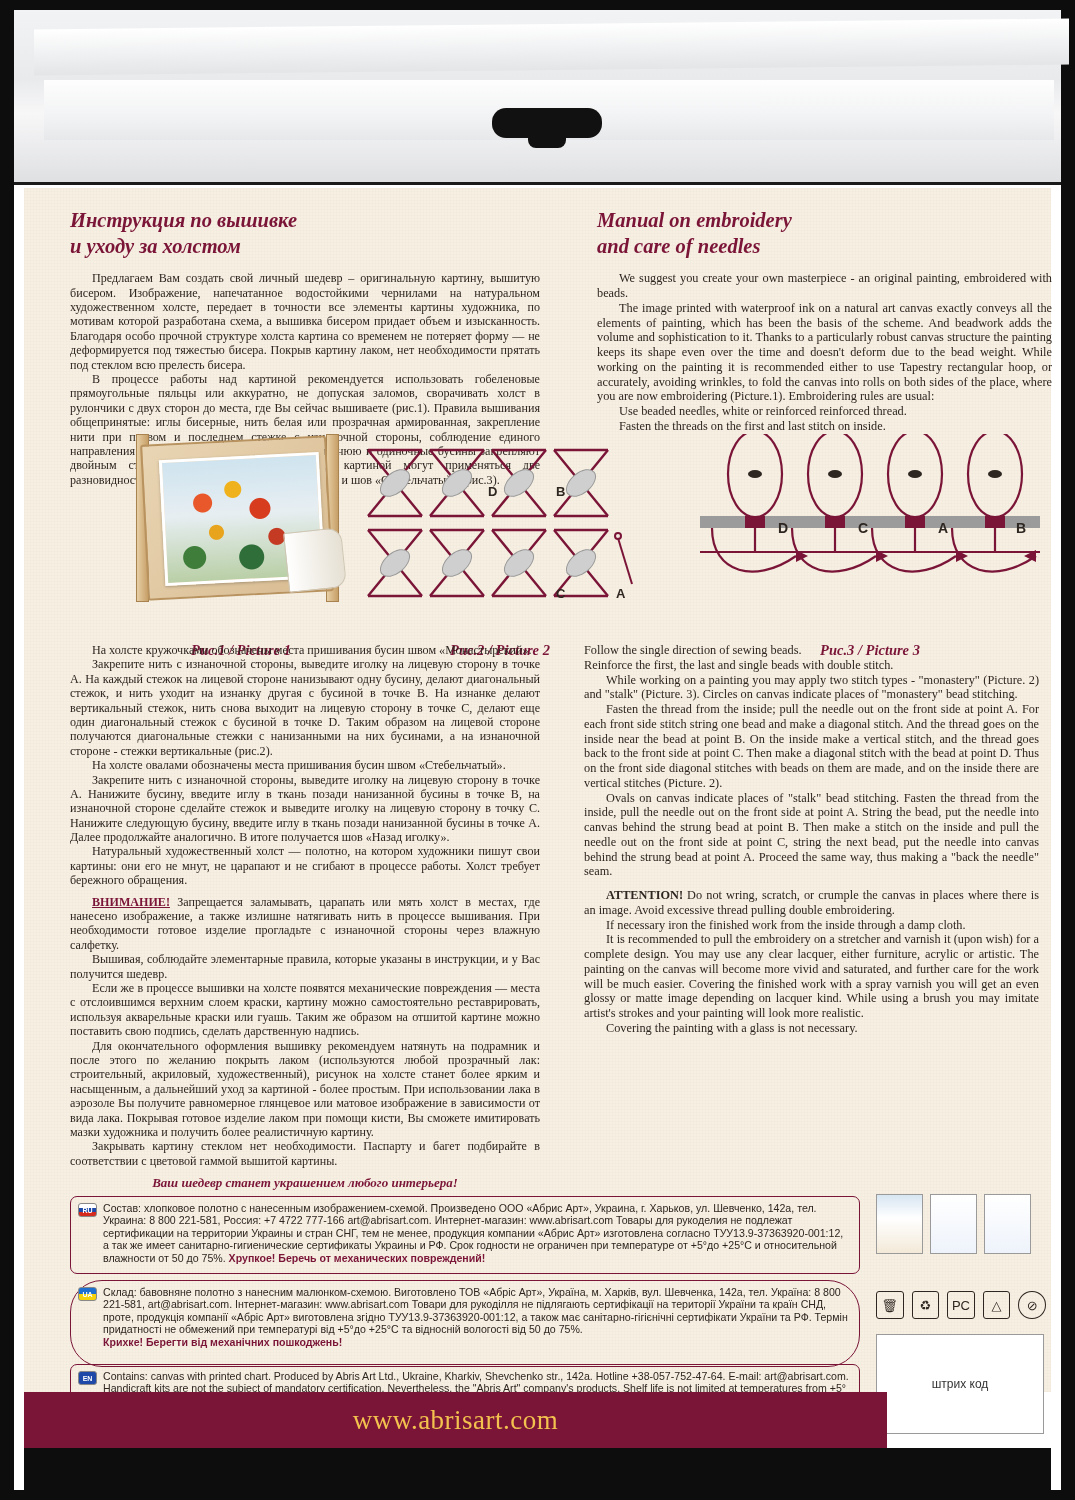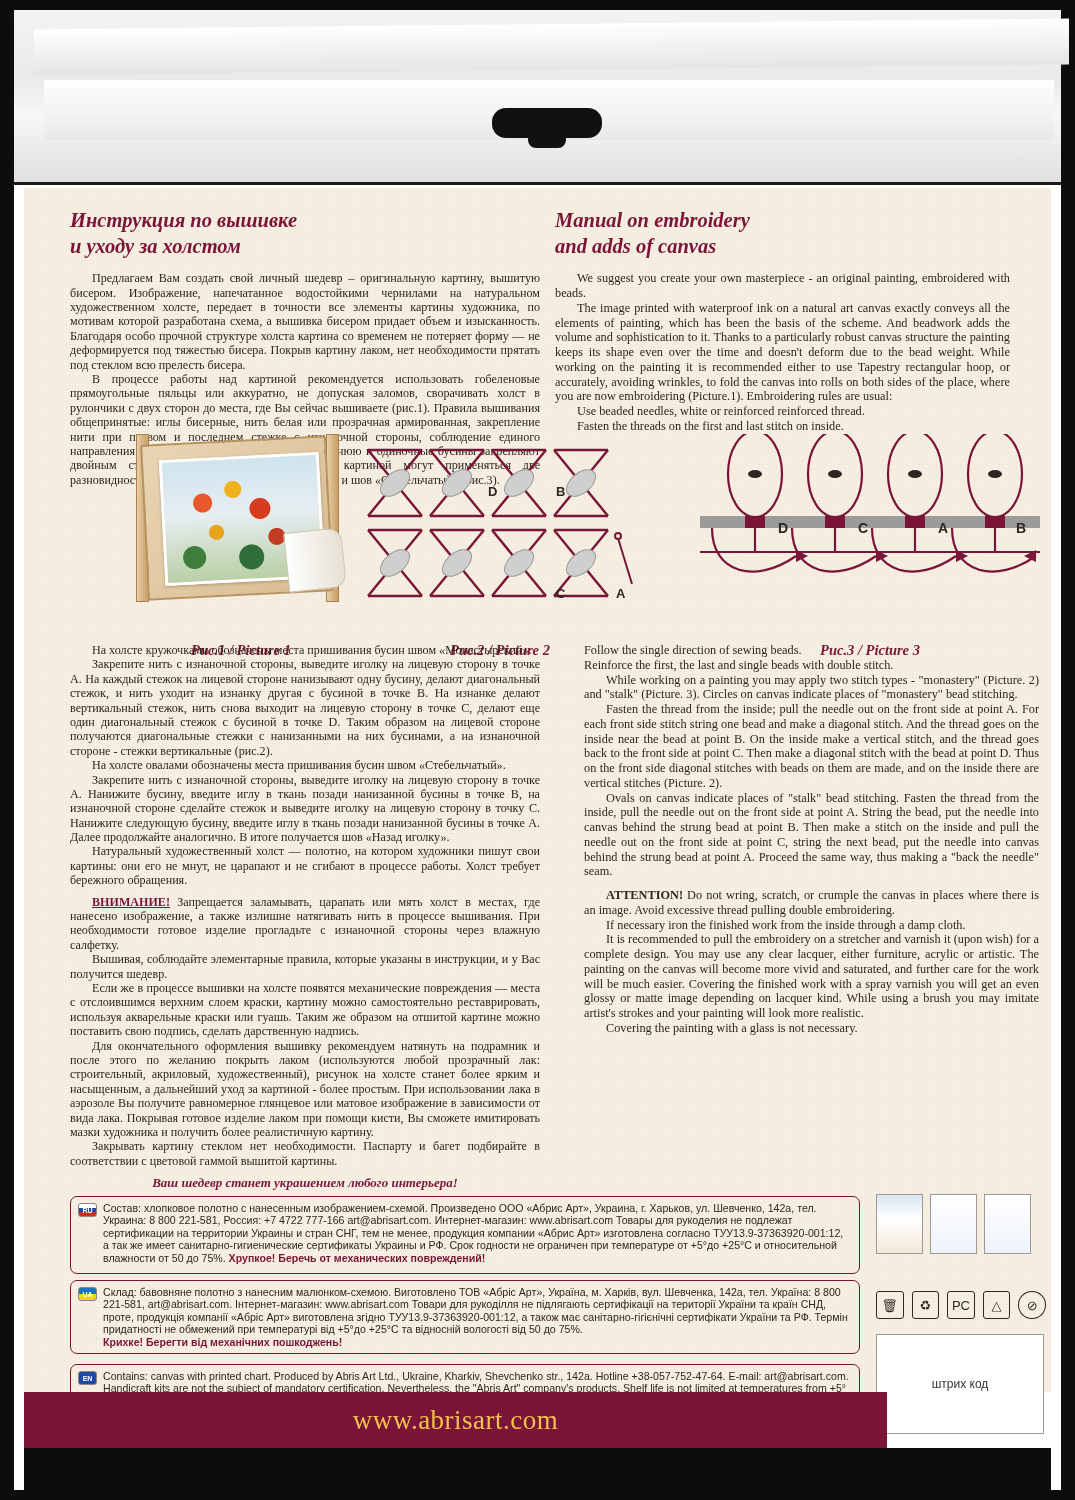--- a/index.html
+++ b/index.html
@@ -64,21 +64,21 @@
     font-family:"Liberation Serif", serif;
   }
   .bottom-black {
     position:absolute; left:24px; top:1448px; width:1027px; height:42px;
     background:#0d0d0d;
   }
 
   
   .col { position:absolute; top:20px; }
   .col-ru { left:46px; width:470px; }
-  .col-en { left:531px; width:455px; }
+  .col-en { left:573px; width:455px; }
 
   h1.title {
     font-family:"Liberation Serif", serif;
     font-size:20.5px; font-weight:bold; font-style:italic;
     color:#7b1538; text-align:left; margin:0 0 12px 0; line-height:1.25;
   }
   h1.title .l2 { display:block; }
   p.body {
     margin:0; text-align:justify; font-size:12.1px; line-height:1.19;
     text-indent:22px; color:#2e2620;
@@ -162,21 +162,21 @@
   .legal .flag {
     position:absolute; left:7px; top:6px; width:19px; height:14px;
     border-radius:3px; overflow:hidden; border:1px solid #888;
     font-size:7px; color:#fff; font-weight:bold; text-align:center; line-height:13px;
   }
   .flag-ru { background:linear-gradient(180deg,#fff 33%,#1e49a8 33% 66%,#d52b1e 66%); color:#111; }
   .flag-ua { background:linear-gradient(180deg,#1d6fd0 50%,#f5d20a 50%); color:#111; }
   .flag-en { background:#1e49a8; }
   .legal b.warn { color:#7b1538; }
   #legal-ru { top:1008px; height:78px; }
-  #legal-ua { top:1092px; height:74px; }
+  #legal-ua { top:1092px; height:87px;border-radius:32px; }
   #legal-en { top:1176px; height:70px; }
 
   
   .mini-imgs { position:absolute; left:852px; top:1006px; width:160px; height:84px; display:flex; gap:7px; }
   .mini {
     width:47px; height:60px; border:1px solid #9a9a9a; background:#fff;
     background-image:linear-gradient(180deg,#d7e6f2,#ffffff 40%,#f3e9d8);
     font-size:5px; color:#555; padding:2px;
   }
   .mini.cert { background-image:linear-gradient(180deg,#ffffff,#eef3fb); }
@@ -218,21 +218,21 @@
       <span>Инструкция по вышивке</span>
       <span class="l2">и уходу за холстом</span>
     </h1>
     <p class="body">Предлагаем Вам создать свой личный шедевр – оригинальную картину, вышитую бисером. Изображение, напечатанное водостойкими чернилами на натуральном художественном холсте, передает в точности все элементы картины художника, по мотивам которой разработана схема, а вышивка бисером придает объем и изысканность. Благодаря особо прочной структуре холста картина со временем не потеряет форму — не деформируется под тяжестью бисера. Покрыв картину лаком, нет необходимости прятать под стеклом всю прелесть бисера.</p>
     <p class="body">В процессе работы над картиной рекомендуется использовать гобеленовые прямоугольные пяльцы или аккуратно, не допуская заломов, сворачивать холст в рулончики с двух сторон до места, где Вы сейчас вышиваете (рис.1). Правила вышивания общепринятые: иглы бисерные, нить белая или прозрачная армированная, закрепление нити при первом и последнем стежке с изнаночной стороны, соблюдение единого направления пришивания бусины. Первую, последнюю и одиночные бусины закрепляют двойным стежком. В процессе работы над картиной могут применяться две разновидности швов - шов «Монастырский» (рис.2) и шов «Стебельчатый» (рис.3).</p>
   </div>
 
   <div class="col col-en en">
     <h1 class="title">
       <span>Manual on embroidery</span>
-      <span class="l2">and adds of canvas</span>
+      <span class="l2">and care of needles</span>
     </h1>
     <p class="body">We suggest you create your own masterpiece - an original painting, embroidered with beads.</p>
     <p class="body">The image printed with waterproof ink on a natural art canvas exactly conveys all the elements of painting, which has been the basis of the scheme. And beadwork adds the volume and sophistication to it. Thanks to a particularly robust canvas structure the painting keeps its shape even over the time and doesn't deform due to the bead weight. While working on the painting it is recommended either to use Tapestry rectangular hoop, or accurately, avoiding wrinkles, to fold the canvas into rolls on both sides of the place, where you are now embroidering (Picture.1). Embroidering rules are usual:</p>
     <p class="body">Use beaded needles, white or reinforced reinforced thread.</p>
     <p class="body">Fasten the threads on the first and last stitch on inside.</p>
   </div>
 
   <div class="figzone">
 
     <div class="fig fig1">

